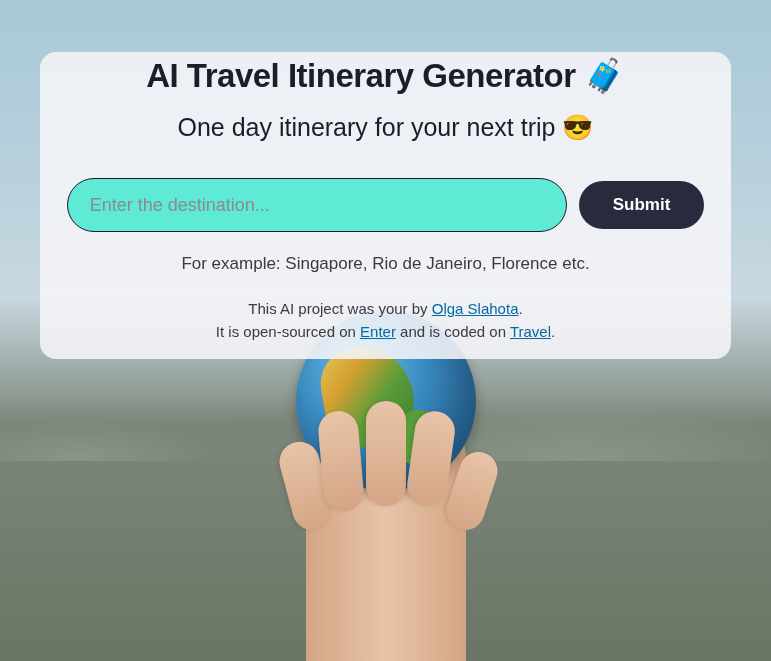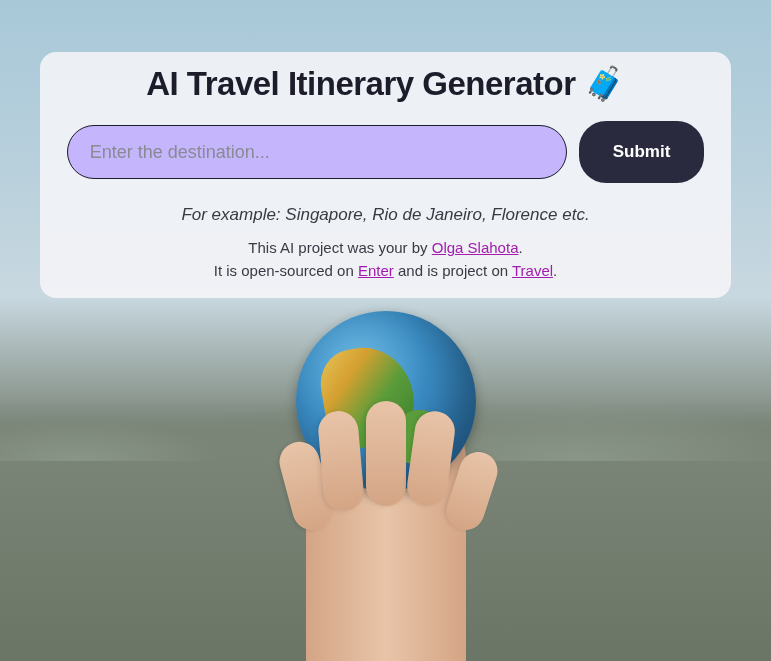--- a/index.html
+++ b/index.html
@@ -107,21 +107,21 @@
     .finger.f3 { left: 70px; top: 0; width: 40px; height: 105px; }
     .finger.f4 { left: 115px; top: 10px; width: 40px; height: 95px; transform: rotate(8deg); }
     .finger.f5 { right: -15px; top: 50px; width: 38px; height: 80px; transform: rotate(18deg); }
     .card {
       position: absolute;
       top: 52px;
       left: 40px;
       right: 40px;
       background: rgba(245, 245, 248, 0.88);
       border-radius: 16px;
-      padding: 12px 20px 16px 20px;
+      padding: 4px 20px 16px 20px;
       z-index: 10;
       text-align: center;
     }
     .title {
       font-size: 33px;
       font-weight: 900;
       color: #1c1c2a;
       margin-bottom: 18px;
       letter-spacing: -0.5px;
     }
@@ -140,50 +140,49 @@
     }
     .destination-input {
       flex: 1;
       max-width: 500px;
       height: 54px;
       border: 1.5px solid #1c1c2a;
       border-radius: 27px;
       padding: 0 22px;
       font-size: 18px;
       color: #1c1c2a;
-      background: #c4b5fd;
+      background: #5eead4;
       outline: none;
     }
     .destination-input::placeholder {
       color: #8a8a92;
     }
     .submit-btn {
-      height: 62px;
+      height: 48px;
       padding: 0 34px;
       border: none;
       border-radius: 27px;
       background: #2a2a3e;
       color: #fff;
       font-size: 17px;
       font-weight: 700;
       cursor: pointer;
     }
     .example {
       font-size: 17px;
-      font-style: italic;
       color: #3a3a44;
-      margin-bottom: 12px;
+      margin-bottom: 24px;
     }
     .footer {
       font-size: 15px;
       color: #3a3a44;
       line-height: 1.5;
     }
     .footer a {
-      color: #a21caf;
+      color: #0369a1;
       text-decoration: underline;
     }
   </style>
 </head>
 <body>
 
 <div class="bg-mountains"></div>
 
 <div class="hand">
   <div class="palm"></div>
@@ -192,25 +191,26 @@
     <div class="finger f1"></div>
     <div class="finger f2"></div>
     <div class="finger f3"></div>
     <div class="finger f4"></div>
     <div class="finger f5"></div>
   </div>
 </div>
 
 <div class="card">
   <h1 class="title">AI Travel Itinerary Generator 🧳</h1>
+  <h2 class="subtitle">One day itinerary for your next trip 😎</h2>
 
   <div class="form-row">
     <input type="text" class="destination-input" placeholder="Enter the destination..." style="">
     <button class="submit-btn">Submit</button>
   </div>
 
   <div class="example">For example: Singapore, Rio de Janeiro, Florence etc.</div>
 
   <div class="footer">
     <span>This AI project was your by </span><a href="#">Olga Slahota</a><span>.</span><br>
-    <span>It is open-sourced on </span><a href="#">Enter</a><span> and is project on </span><a href="#">Travel</a><span>.</span>
+    <span>It is open-sourced on </span><a href="#">Enter</a><span> and is coded on </span><a href="#">Travel</a><span>.</span>
   </div>
 </div>
 
 </body></html>

